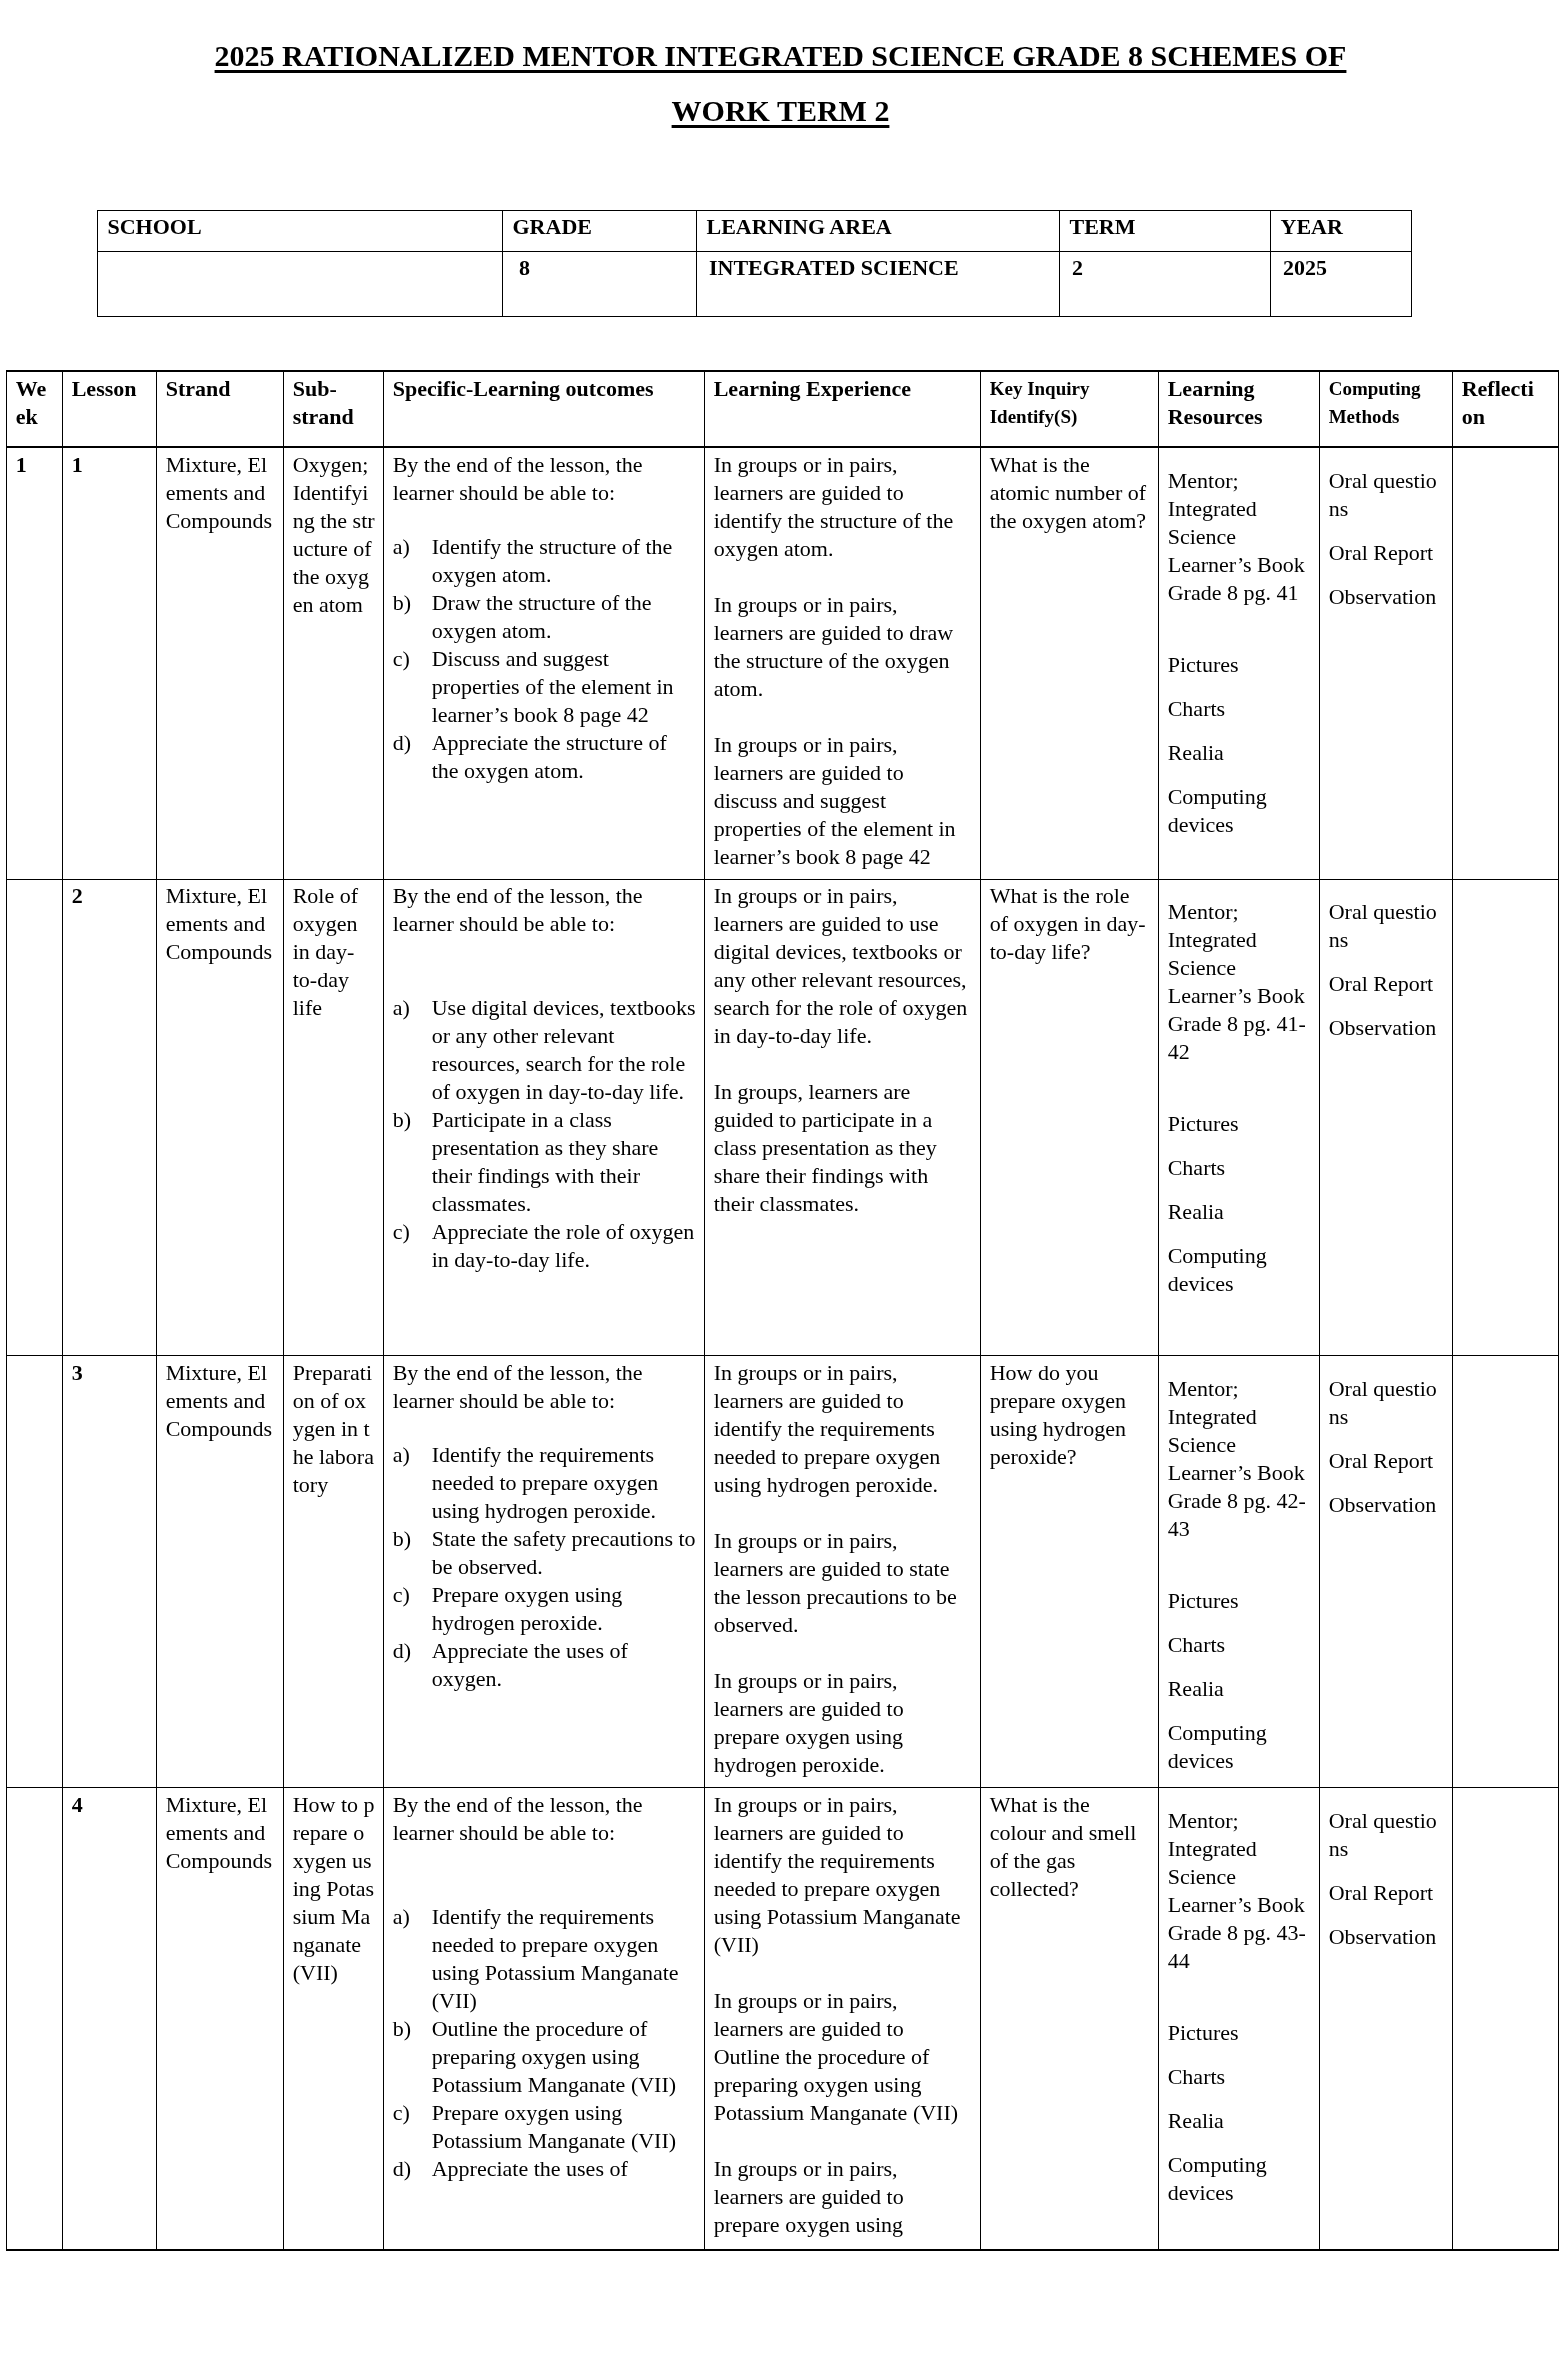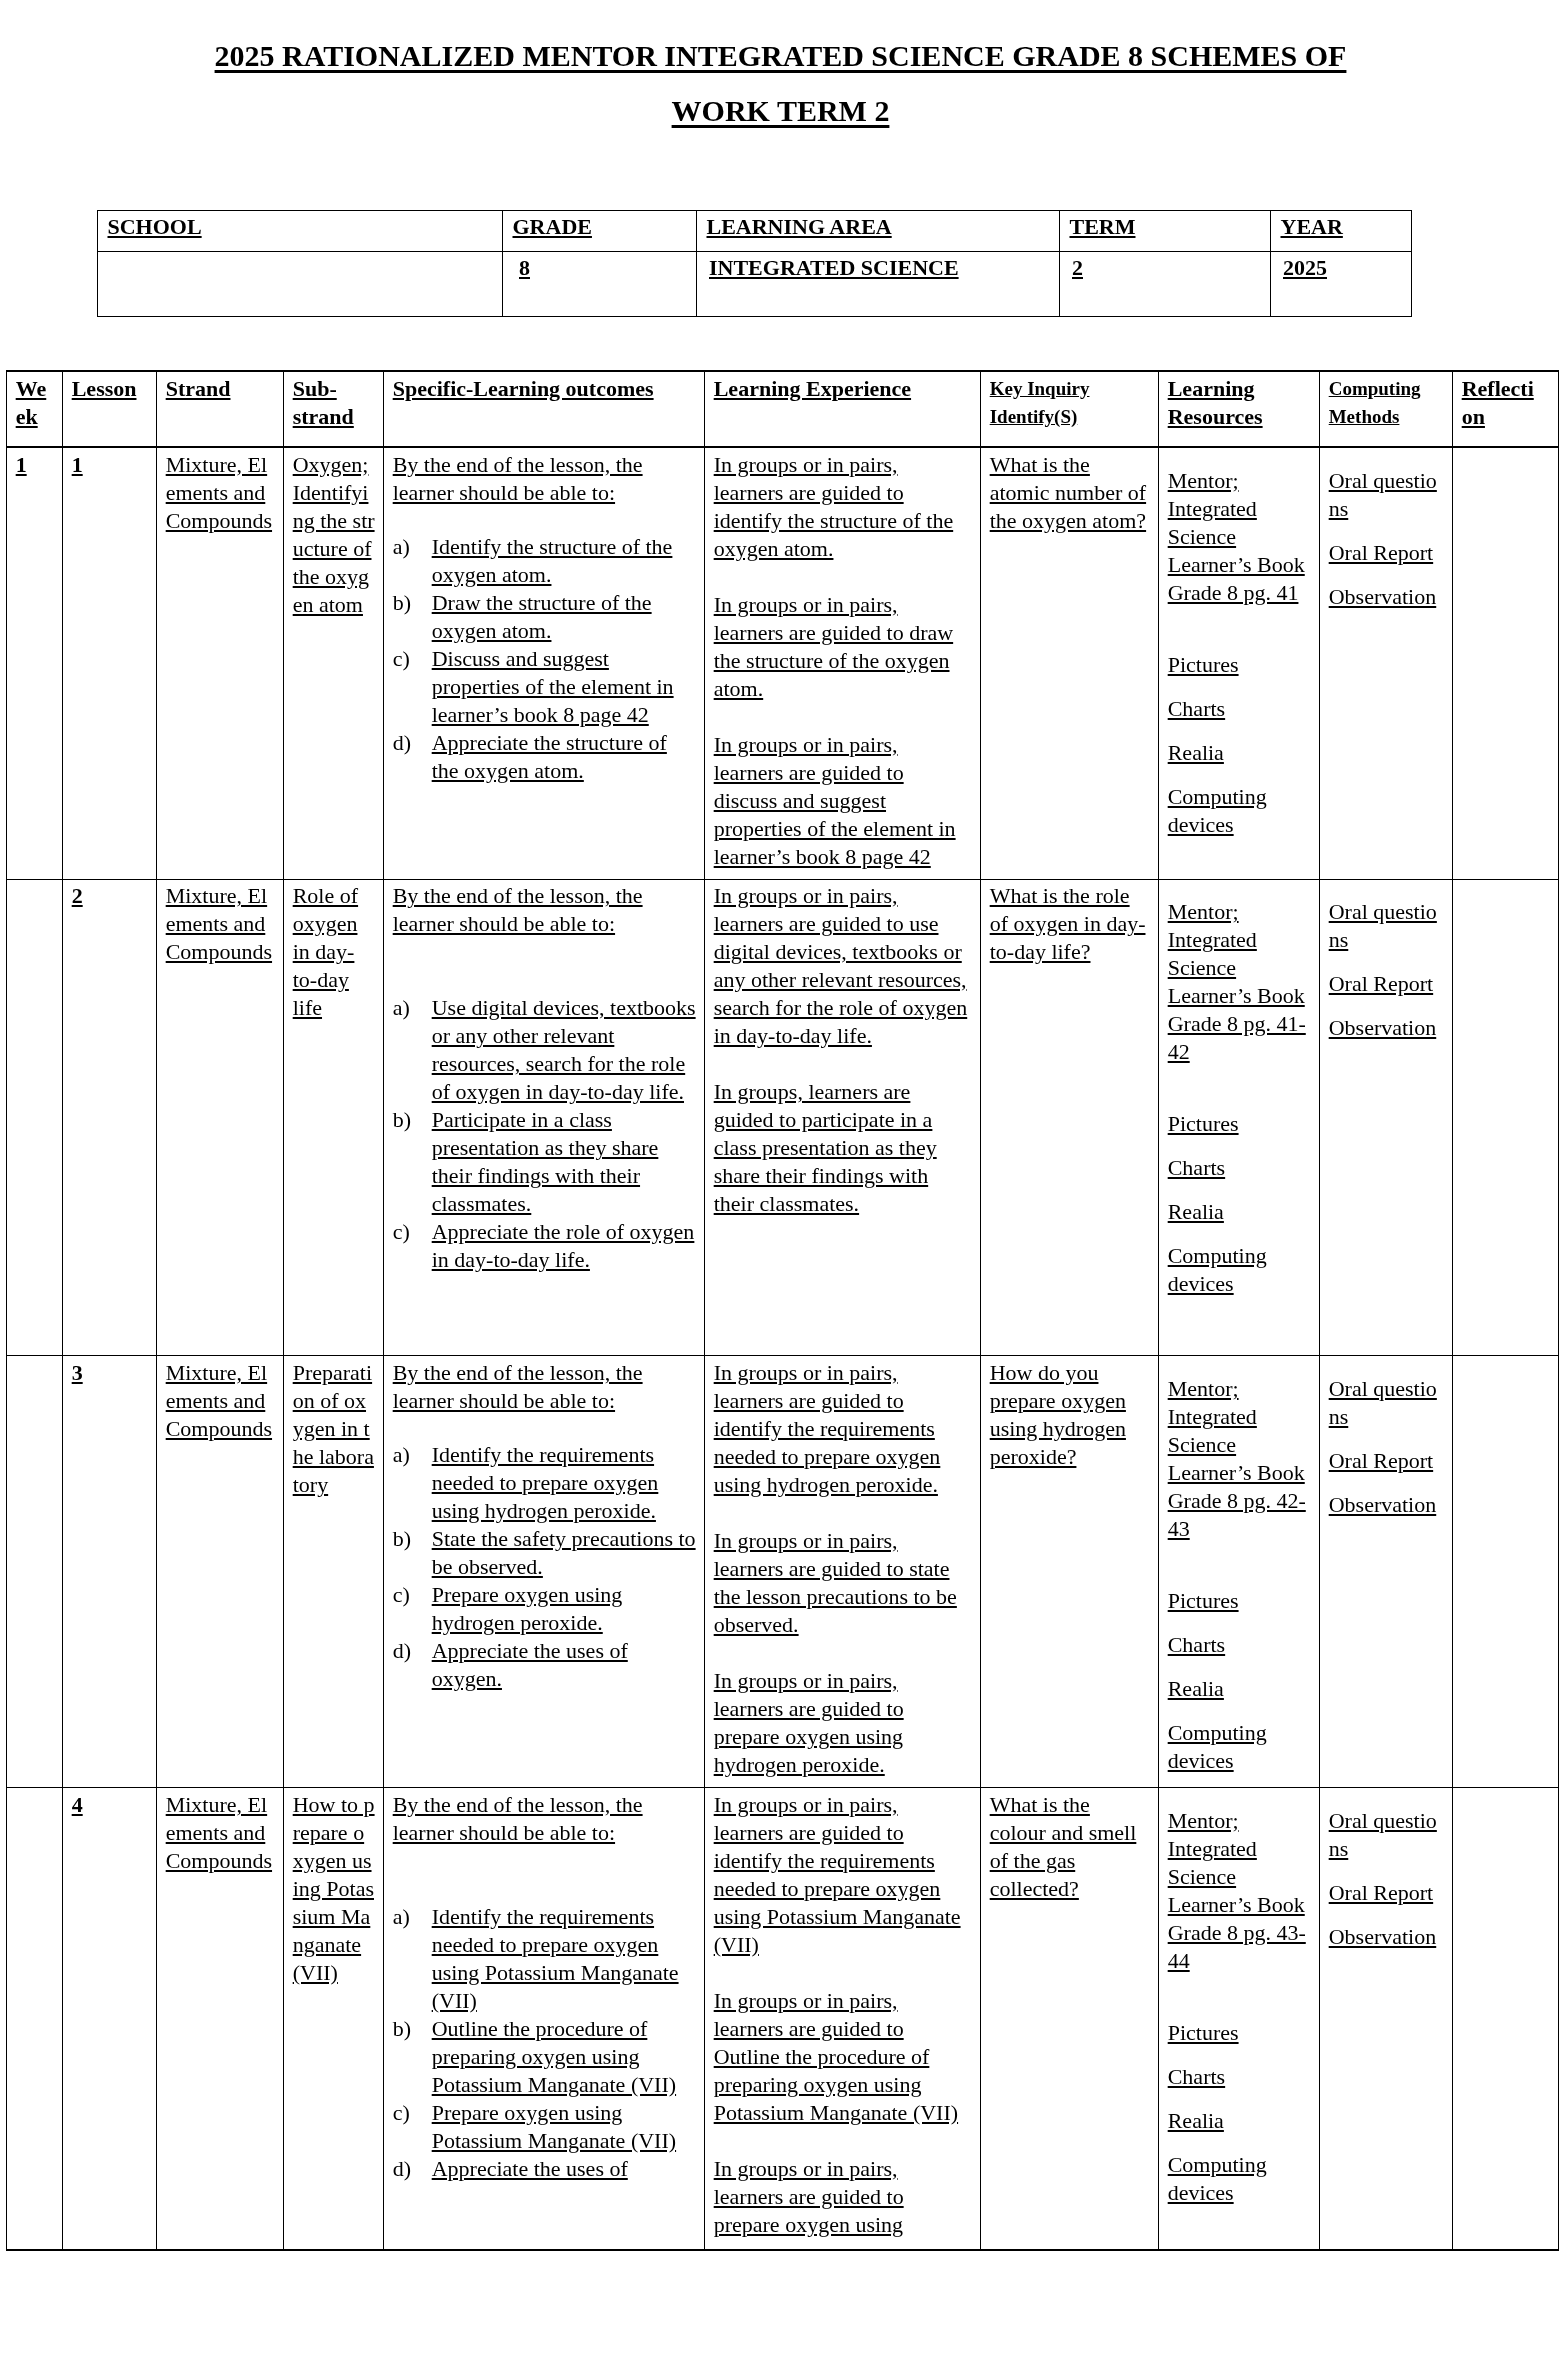--- a/index.html
+++ b/index.html
@@ -4,21 +4,21 @@
 <style>
   html, body { margin: 0; padding: 0; background: #ffffff; }
   body { width: 1561px; height: 2413px; position: relative; overflow: hidden;
          font-family: "Liberation Serif", "DejaVu Serif", serif; color: #000; }
   .title { position: absolute; left: 0; width: 1561px; text-align: center;
            font-weight: bold; font-size: 30px; line-height: 38px; text-decoration: underline;
            text-decoration-thickness: 2.8px; text-underline-offset: 3.8px; }
   #title1 { top: 37px; }
   #title2 { top: 92px; }
 
-  table { border-collapse: collapse; position: absolute; table-layout: fixed; text-decoration: underline; }
+  table { border-collapse: collapse; position: absolute; table-layout: fixed; }
   td, th { vertical-align: top; text-align: left; font-size: 22px; line-height: 28px; }
 
   #info-table { left: 97px; top: 210px; width: 1315px; }
   #info-table td { border: 0.9px solid #000; padding: 1.9px 9.5px 0 9.5px; height: 38px; font-weight: bold; }
   #info-table tr:first-child td { border-top: 1.9px solid #000; border-bottom: 1.9px solid #000; }
   #info-table tr:last-child td { height: 62px; border-bottom: 1.9px solid #000; padding-left: 12px; }
 
   #scheme-table { left: 6.2px; top: 370px; width: 1552px; padding-left: 12px; }
   #scheme-table th, #scheme-table td { border: 0.9px solid #000; padding: 2.8px 8.5px 0 8.5px; }
   #scheme-table th { font-weight: bold; height: 71px; border-top: 2.4px solid #000; border-bottom: 2.4px solid #000; }

